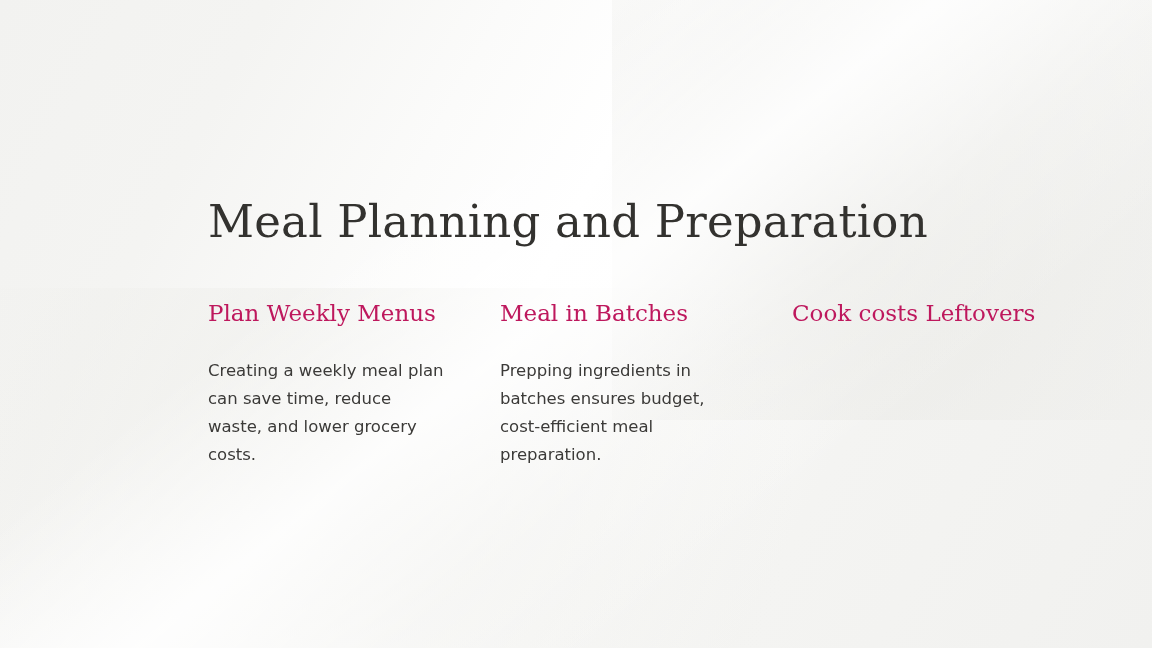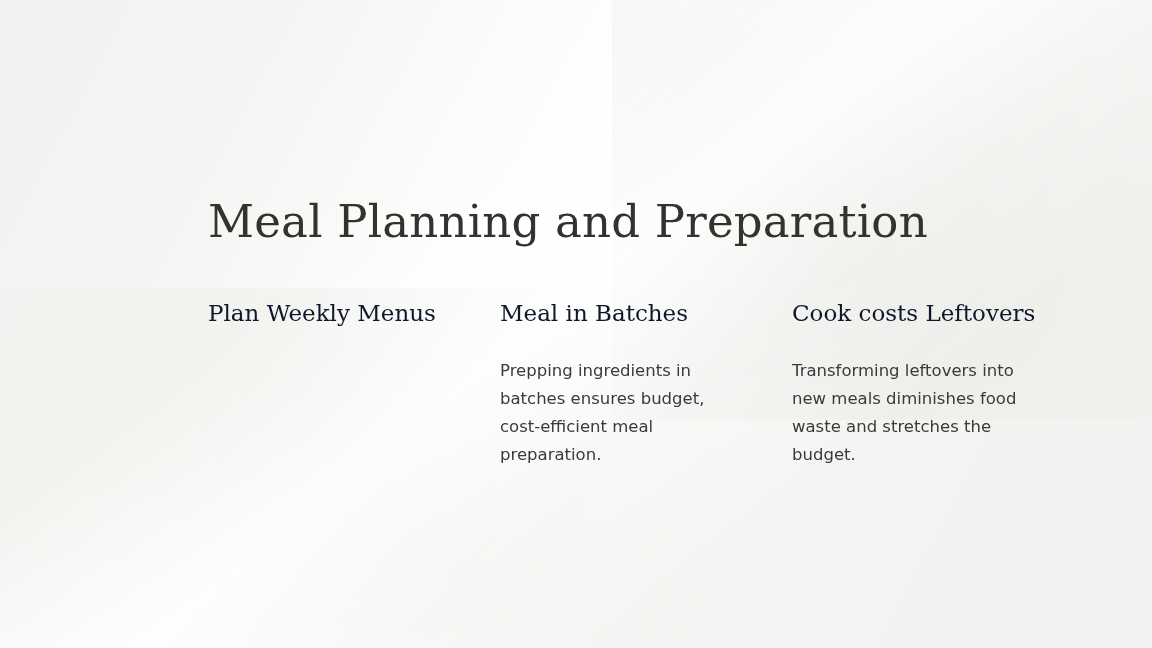--- a/index.html
+++ b/index.html
@@ -104,21 +104,21 @@
     width: 292px;
     box-sizing: border-box;
     padding-right: 30px;
   }
 
   .column-heading {
     font-family: "DejaVu Serif", "Liberation Serif", serif;
     font-size: 23px;
     font-weight: 400;
     line-height: 1.2;
-    color: #0f172a;
+    color: #be185d;
     margin: 0 0 30px 0;
     white-space: nowrap;
   }
 
   .column-body {
     font-family: "DejaVu Sans", "Liberation Sans", sans-serif;
     font-size: 16.5px;
     font-weight: 400;
     line-height: 28px;
     color: #3b3a38;
@@ -137,27 +137,27 @@
   <div class="bg-sheen-diag"></div>
 
   <div class="content">
 
     <h1 class="slide-title">Meal Planning and Preparation</h1>
 
     <div class="columns">
 
       <div class="column">
         <h2 class="column-heading">Plan Weekly Menus</h2>
+        <p class="column-body">Creating a weekly meal plan can save time, reduce waste, and lower grocery costs.</p>
       </div>
 
       <div class="column">
         <h2 class="column-heading">Meal in Batches</h2>
         <p class="column-body">Prepping ingredients in batches ensures budget, cost-efficient meal preparation.</p>
       </div>
 
       <div class="column">
         <h2 class="column-heading">Cook costs Leftovers</h2>
-        <p class="column-body">Transforming leftovers into new meals diminishes food waste and stretches the budget.</p>
       </div>
 
     </div>
   </div>
 </div>
 
 </body></html>

